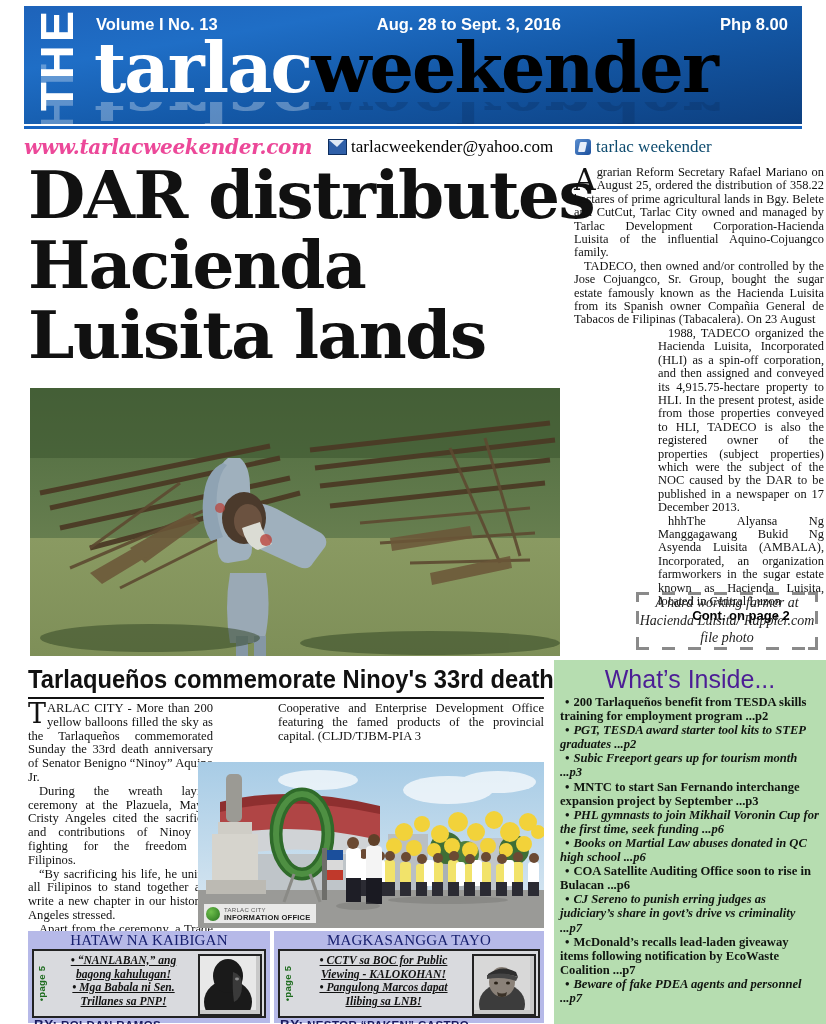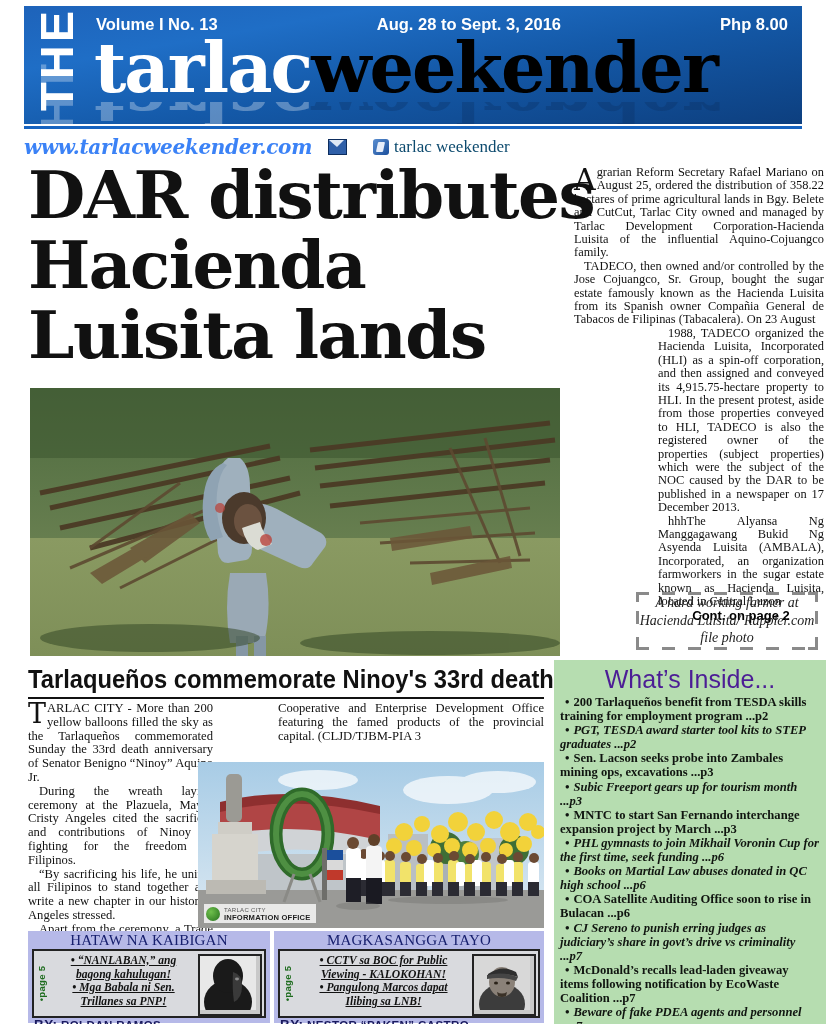--- a/index.html
+++ b/index.html
@@ -64,21 +64,21 @@
     position:absolute;left:24px;top:126px;width:778px;height:3px;background:#1663c0;
   }
 
   
   .contactbar{
     position:absolute;left:24px;top:134px;width:778px;height:26px;
     display:flex;align-items:center;
   }
   .site-url{
     font-family:"DejaVu Serif", serif;font-style:italic;font-weight:bold;
-    font-size:20px;color:#3b82f6;letter-spacing:-0.3px;text-align:center;
+    font-size:20px;color:#ec4899;letter-spacing:-0.3px;text-align:center;
   }
   .mail-icon{
     display:inline-block;width:17px;height:14px;margin:0 4px 0 16px;
     background:#2f5fa8;border:1px solid #0d2d5e;position:relative;vertical-align:middle;
   }
   .mail-icon:before{
     content:"";position:absolute;left:0;top:0;width:0;height:0;
     border-left:8px solid transparent;border-right:7px solid transparent;
     border-top:7px solid #dfe8f5;
   }
@@ -264,20 +264,21 @@
     </div>
     <div class="mast-reflect">
       <span class="t1">tarlac</span><span class="t2">weekender</span>
     </div>
   </div>
   <div class="mast-underline"></div>
 
   <div class="contactbar">
     <span class="site-url">www.tarlacweekender.com</span>
     <span class="mail-icon"></span>
+    <span class="mail-txt">tarlacweekender@yahoo.com</span>
     <span class="fb-icon"></span>
     <span class="fb-txt">tarlac weekender</span>
   </div>
 
   <div class="headline">
     <div>DAR distributes</div>
     <div>Hacienda</div>
     <div>Luisita lands</div>
   </div>
 
@@ -506,23 +507,22 @@
         <span class="wm-l2">INFORMATION OFFICE</span>
       </span>
     </div>
   </div>
 
   <div class="inside">
     <div class="inside-title">What’s Inside...</div>
     <ul>
       <li><span class="b">•</span><span>200 Tarlaqueños benefit from TESDA skills training for employment program   ...p2</span></li>
       <li class="ital"><span class="b">•</span><span>PGT, TESDA award starter tool kits to STEP graduates   ...p2</span></li>
-      <li><span class="b">•</span><span>Sen. Lacson seeks probe into Zambales mining ops, excavations   ...p3</span></li>
       <li class="ital"><span class="b">•</span><span>Subic Freeport gears up for  tourism   month ...p3</span></li>
-      <li><span class="b">•</span><span>MNTC to start San Fernando interchange expansion project by March   ...p3</span></li>
+      <li><span class="b">•</span><span>MNTC to start San Fernando interchange expansion project by September   ...p3</span></li>
       <li class="ital"><span class="b">•</span><span>PHL gymnasts to join Mikhail Voronin Cup for the first time, seek funding   ...p6</span></li>
       <li class="ital"><span class="b">•</span><span>Books on Martial Law abuses donated in QC high school   ...p6</span></li>
       <li><span class="b">•</span><span>COA Satellite Auditing Office soon to rise in Bulacan   ...p6</span></li>
       <li class="ital"><span class="b">•</span><span>CJ Sereno to punish erring judges as judiciary’s share in govt’s drive vs criminality   ...p7</span></li>
       <li><span class="b">•</span><span>McDonald’s recalls lead-laden giveaway items following notification by EcoWaste Coalition ...p7</span></li>
       <li class="ital"><span class="b">•</span><span>Beware of fake PDEA agents and personnel   ...p7</span></li>
     </ul>
   </div>
 
   <div class="colbox left">

